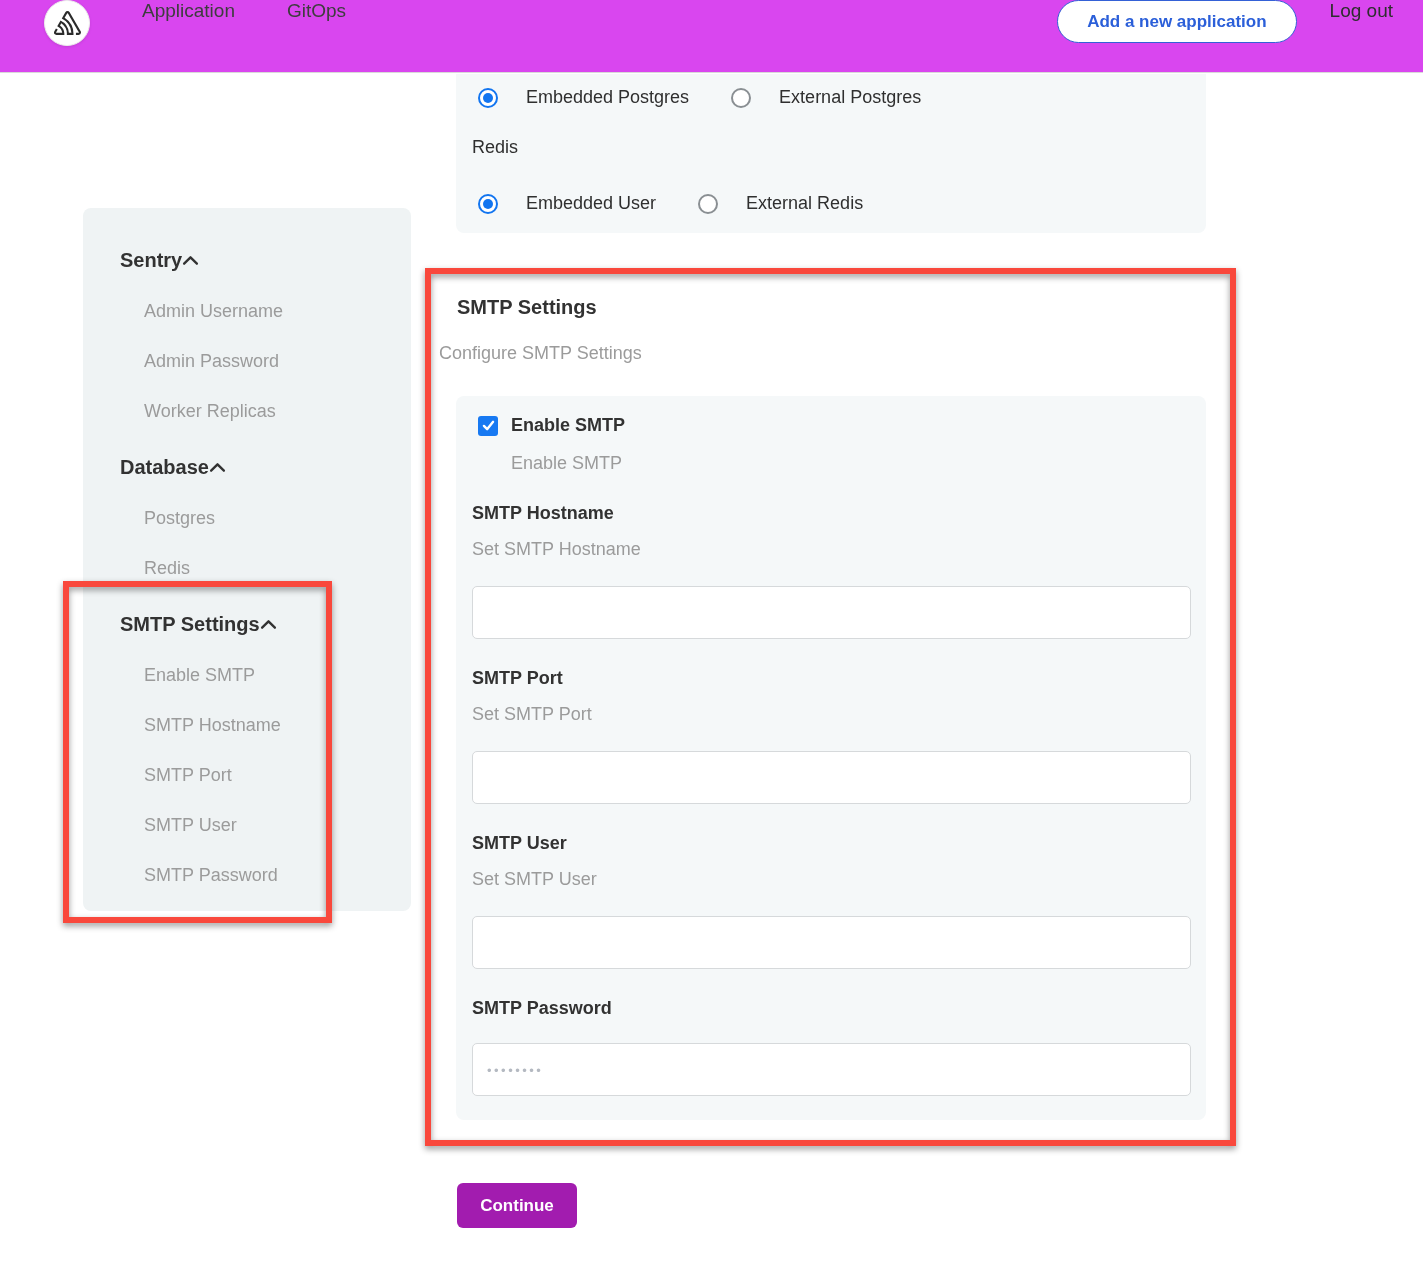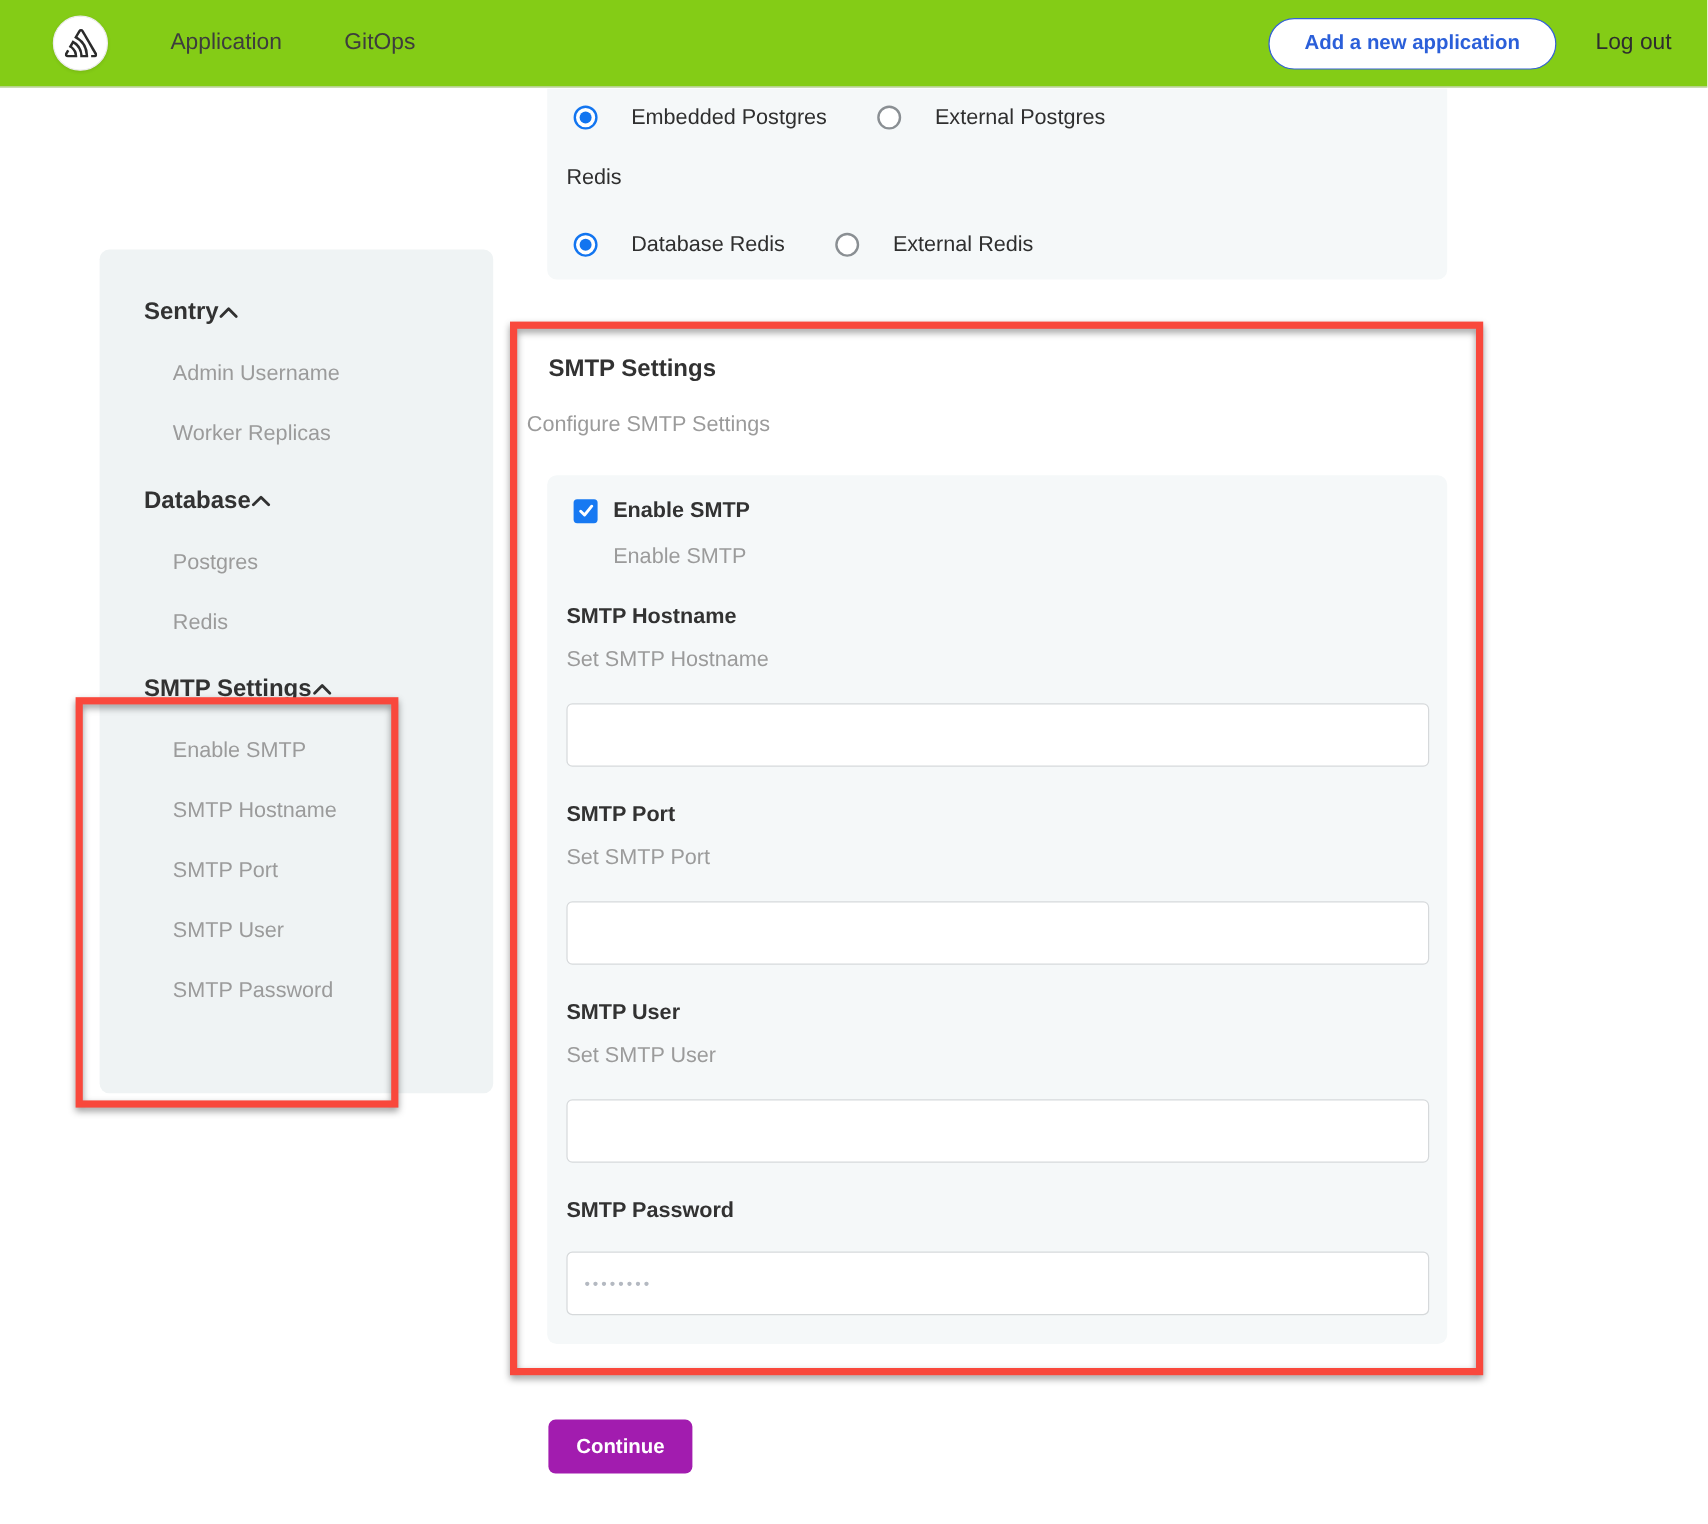--- a/index.html
+++ b/index.html
@@ -9,22 +9,22 @@
     width: 1423px; height: 1270px;
     background: #ffffff;
     font-family: "Liberation Sans", sans-serif;
     color: #323232;
     overflow: hidden;
   }
 
   
   .topbar {
     position: absolute; left:0; top:0; width:1423px; height:73px;
-    background:#84cc16; border-bottom:1px solid #d9d9d9;
-    display:flex; align-items:center;
+    background:#d946ef; border-bottom:1px solid #d9d9d9;
+    display:flex; align-items:flex-start;
   }
   .logo-circle {
     width:46px; height:46px; border-radius:50%;
     margin-left:44px;
     background:#fff; border:1px solid #ececec;
     box-shadow:0 1px 3px rgba(0,0,0,0.10);
     display:flex; align-items:center; justify-content:center;
     flex:0 0 auto;
   }
   .topnav { display:flex; gap:52px; margin-left:52px; }
@@ -153,38 +153,39 @@
       </div>
       <div class="radio-opt">
         <span class="radio"></span>
         <span class="radio-label">External Postgres</span>
       </div>
     </div>
     <div class="group-label">Redis</div>
     <div class="radio-row row2">
       <div class="radio-opt">
         <span class="radio selected"></span>
-        <span class="radio-label">Database Redis</span>
+        <span class="radio-label">Embedded User</span>
       </div>
       <div class="radio-opt">
         <span class="radio"></span>
         <span class="radio-label">External Redis</span>
       </div>
     </div>
   </div>
 
   <nav class="sidebar">
     <div class="side-group">
       <div class="side-header">
         <span>Sentry</span>
         <svg width="17" height="11" viewBox="0 0 16 10">
             <polyline points="2,8 8,2 14,8" fill="none" stroke="#323232" stroke-width="2.2" stroke-linecap="round" stroke-linejoin="round"></polyline>
           </svg>
       </div>
       <div class="side-item">Admin Username</div>
+      <div class="side-item">Admin Password</div>
       <div class="side-item">Worker Replicas</div>
     </div>
     <div class="side-group">
       <div class="side-header">
         <span>Database</span>
         <svg width="17" height="11" viewBox="0 0 16 10">
             <polyline points="2,8 8,2 14,8" fill="none" stroke="#323232" stroke-width="2.2" stroke-linecap="round" stroke-linejoin="round"></polyline>
           </svg>
       </div>
       <div class="side-item">Postgres</div>

